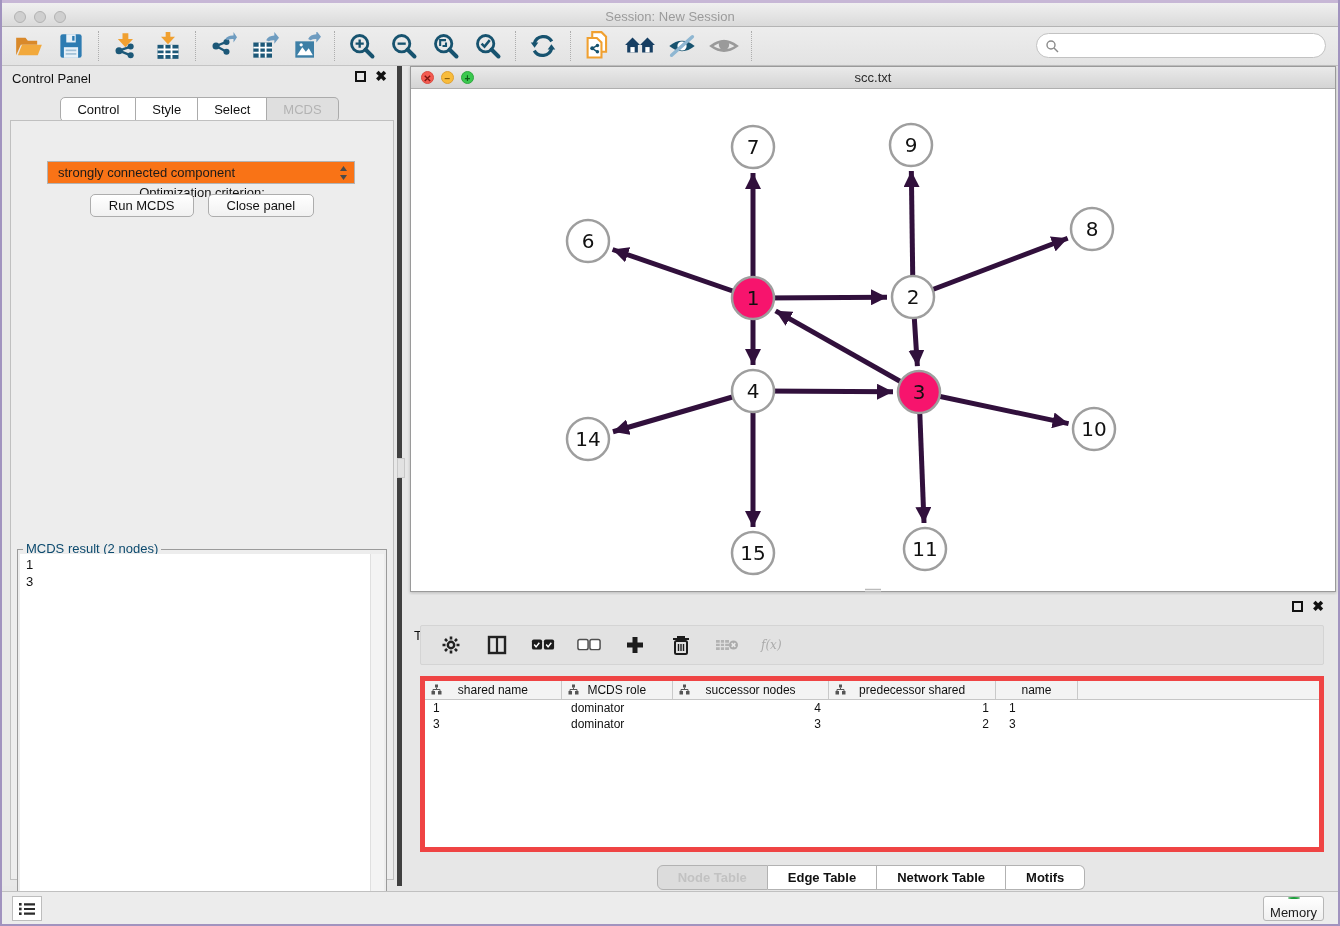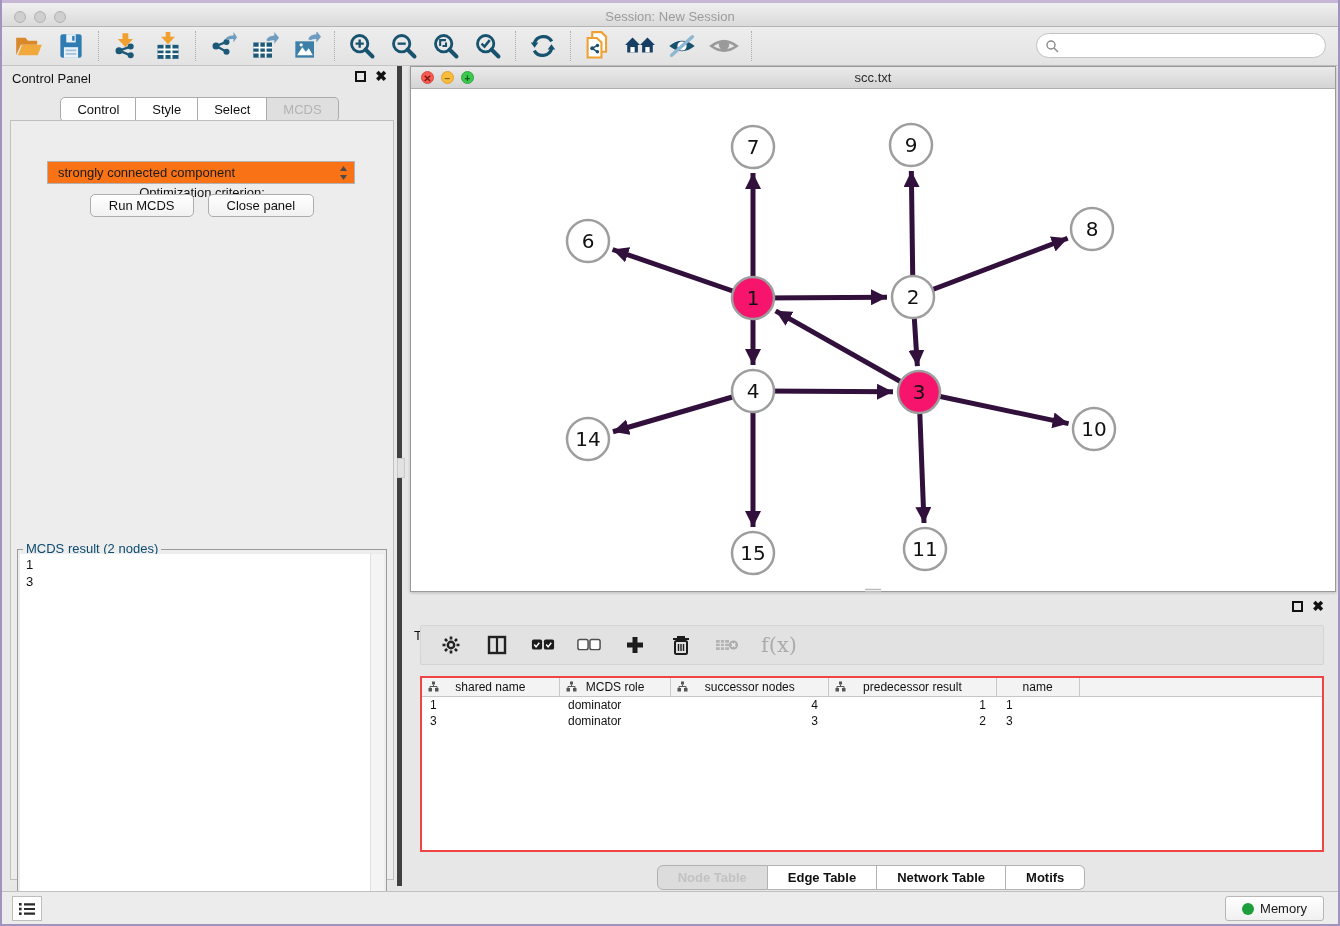--- a/index.html
+++ b/index.html
@@ -72,43 +72,43 @@
   .net-grip { position:absolute; left:50%; bottom:-1px; width:16px; height:4px; margin-left:-8px;
     background:repeating-linear-gradient(0deg,#bbb,#bbb 1px,#eee 1px,#eee 2px); }
 
   
   .table-panel { position:absolute; left:400px; top:595px; width:938px; height:291px; background:#E7E7E7; }
   .tp-header-title { position:absolute; left:12px; top:5px; font-size:13px; color:#111;margin-top:28px; }
   .tp-icons { position:absolute; right:16px; top:6px; display:flex; gap:9px; align-items:center; }
   .tp-toolbar { position:absolute; left:18px; top:30px; width:904px; height:40px; background:#E2E2E2;
     border:1px solid #D4D4D4; border-radius:2px; display:flex; align-items:center; gap:22px; padding-left:18px; }
   .tt-btn { width:24px; height:24px; display:flex; align-items:center; justify-content:center; }
-  .fx-label { font-family:"DejaVu Serif", serif; font-size:21px; color:#ABABAB; }
-
-  .node-table { position:absolute; left:18px; top:81px; width:904px; height:176px; background:#fff; border:2px solid #ef4444; }
+  .fx-label { font-family:"DejaVu Serif", serif; font-style:italic; font-size:12px; color:#ABABAB; }
+
+  .node-table { position:absolute; left:18px; top:81px; width:904px; height:176px; background:#fff; border:5px solid #ef4444; }
   .nt-header { display:flex; height:19px; background:#F3F3F3; border-bottom:1px solid #C6C6C6; }
   .nt-th { display:flex; align-items:center; justify-content:center; gap:6px; font-size:12px; color:#111;
     border-right:1px solid #C9C9C9; position:relative; }
   .nt-th .th-icon { position:absolute; left:6px; top:3px; }
   .nt-row { display:flex; height:16px; }
   .nt-td { font-size:12px; color:#111; padding:1px 8px 0 8px; white-space:nowrap; overflow:hidden; }
   .ta-r { text-align:right; padding-right:12px; }
 
   .tp-tabs { position:absolute; left:0; width:100%; top:270px; display:flex; justify-content:center; }
   .seg { padding:4px 20px; background:#fff; border:1px solid #B2B2B2; border-left:none; font-size:13px; font-weight:700; color:#111; }
   .seg:first-child { border-left:1px solid #B2B2B2; border-radius:6px 0 0 6px; }
   .seg:last-child { border-radius:0 6px 6px 0; }
   .seg.active { background:#DCDCDC; color:#C2C2C2; }
 
   
   .status-bar { position:absolute; left:0; bottom:0; width:100%; height:33px; background:#ECECEC; border-top:1px solid #C0C0C0; }
   .list-btn { position:absolute; left:10px; top:4px; width:30px; height:25px; background:#fff; border:1px solid #BDBDBD;
     display:flex; align-items:center; justify-content:center; }
   .memory-btn { position:absolute; right:14px; top:4px; height:25px; background:linear-gradient(#fff,#F0F0F0);
-    border:1px solid #B7B7B7; border-radius:3px; display:flex; align-items:center; gap:6px; padding:0 16px; font-size:13px; }
+    border:1px solid #B7B7B7; border-radius:3px; display:flex; align-items:center; gap:6px; padding:0 6px; font-size:13px;flex-direction:column; }
   .mem-dot { width:12px; height:12px; border-radius:50%; background:#1E9E3C; }
 </style>
 </head>
 <body>
 
 <div class="titlebar">
   <span class="tl-dot" style="left:12px"></span>
   <span class="tl-dot" style="left:32px"></span>
   <span class="tl-dot" style="left:52px"></span>
   <div class="title">Session: New Session</div>
@@ -469,21 +469,21 @@
           </svg>
           <span>successor nodes</span>
         </div>
         <div class="nt-th" style="width: 168px;">
           <svg width="11" height="11" viewBox="0 0 11 11" class="th-icon">
             <rect x="4" y="0.5" width="3" height="3" fill="#555"></rect>
             <path d="M5.5 3.5 v2 M2 7 v-1.5 h7 V7" stroke="#555" fill="none"></path>
             <rect x="0.5" y="7" width="3.5" height="3.5" fill="#555"></rect>
             <rect x="7" y="7" width="3.5" height="3.5" fill="#555"></rect>
           </svg>
-          <span>predecessor result</span>
+          <span>predecessor shared</span>
         </div>
         <div class="nt-th" style="width: 83px;">
           <span>name</span>
         </div>
         <div class="nt-th" style="width: 243px; border-right: none;"></div>
       </div>
     <div id="nt-body">
         <div class="nt-row">
           <div class="nt-td" style="width: 138px;">1</div>
           <div class="nt-td" style="width: 112px;">dominator</div>

